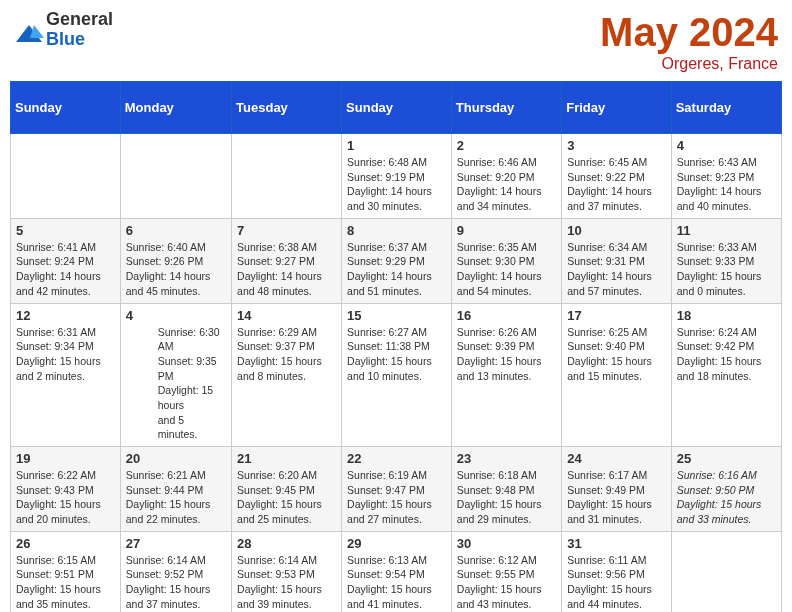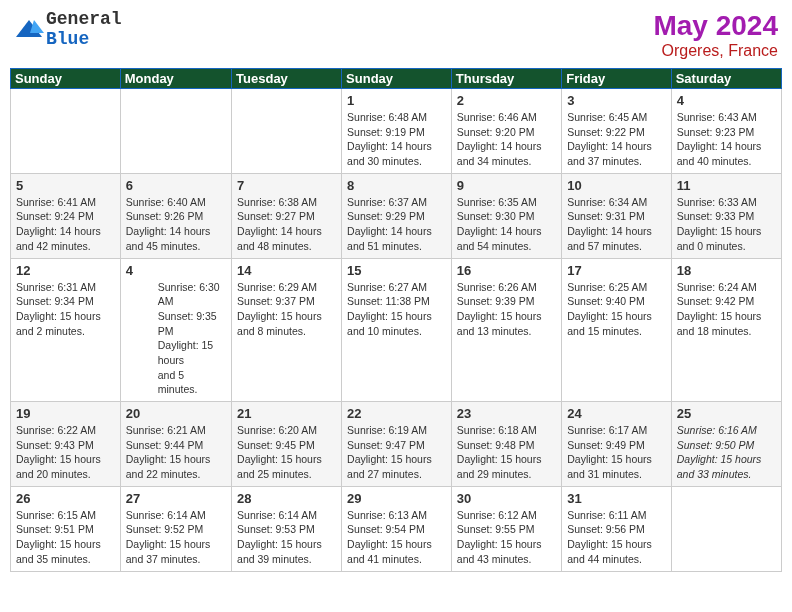--- a/index.html
+++ b/index.html
@@ -12,22 +12,21 @@
     }
     .header {
       display: flex;
       justify-content: space-between;
       align-items: flex-start;
       margin-bottom: 8px;
       padding: 0 4px;
     }
     .logo {
       display: flex;
-      align-items: center;
-      font-family: Liberation Mono, monospace;
+      align-items: flex-end;
     }
     .logo-text {
       display: flex;
       flex-direction: column;
       line-height: 1.1;
     }
     .logo-general {
       font-size: 18px;
       font-weight: bold;
       color: #333;
@@ -39,40 +38,40 @@
     }
     .logo-icon {
       width: 30px;
       height: 30px;
       margin-right: 2px;
     }
     .title-block {
       text-align: right;
     }
     .month-year {
-      font-size: 28px;
-      font-weight: bold;
-      color: #a21caf;
+      font-size: 40px;
+      font-weight: bold;
+      color: #c2410c;
       text-align: center;
     }
     .location {
       font-size: 16px;
       color: #b91c1c;
     }
     .calendar {
       width: 100%;
       border-collapse: collapse;
       border: 1px solid #ccc;
     }
     .calendar th {
-      background: #14532d;
+      background: #1d4ed8;
       color: #fff;
       font-size: 13px;
       font-weight: bold;
-      padding: 2px 4px;
+      padding: 18px 4px;
       text-align: left;
       border: 1px solid #1565c0;
     }
     .calendar td {
       vertical-align: top;
       border: 1px solid #ccc;
       padding: 4px 5px;
       font-size: 10.5px;
       width: 113px;
       min-height: 80px;

